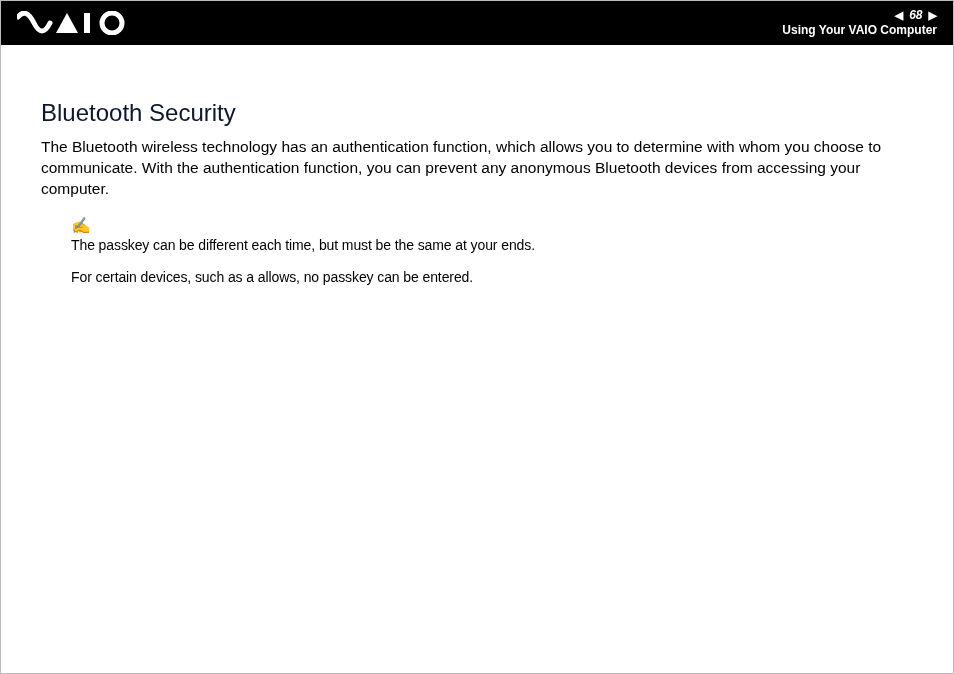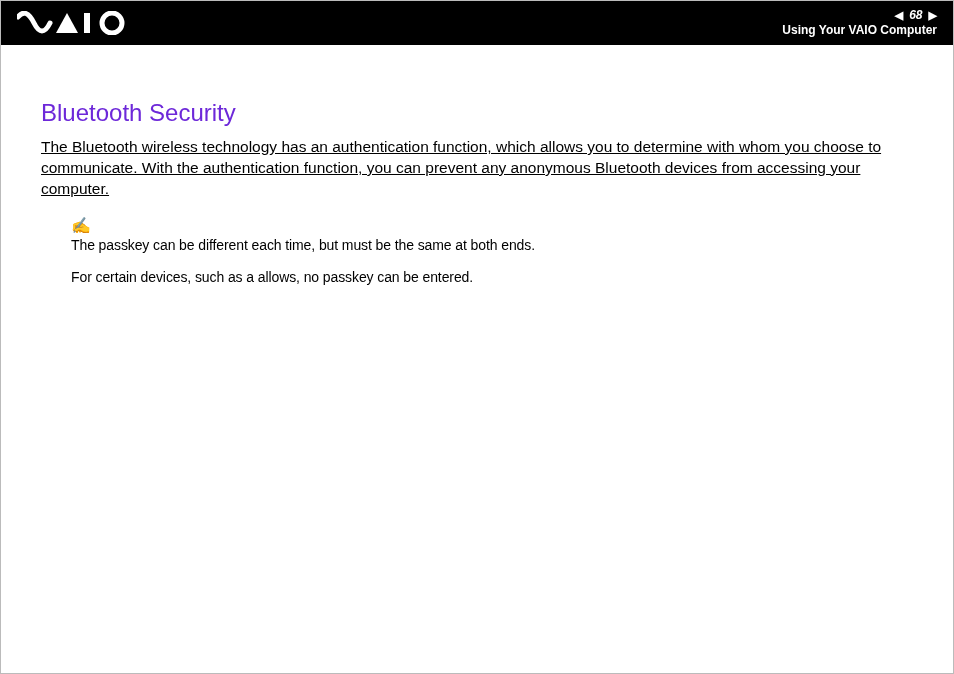--- a/index.html
+++ b/index.html
@@ -54,30 +54,29 @@
   }
   .section-label {
     font-size: 12px;
     font-weight: bold;
     margin-top: 2px;
   }
   .content {
     padding: 54px 36px 0 40px;
   }
   .heading {
-    color: #6d28d9;
+    color: #0f172a;
     font-size: 24px;
     font-weight: 400;
     margin: 0 0 10px 0;
   }
   .para {
     font-size: 15.5px;
     line-height: 1.35;
     margin: 0 0 12px 0;
-    text-decoration: underline;
   }
   .note-block {
     margin-left: 30px;
     margin-top: 18px;
   }
   .note-icon {
     color: #3646d3;
     font-size: 16px;
     line-height: 1;
     margin-bottom: 2px;
@@ -119,18 +118,18 @@
     </div>
   </div>
 
   <div class="content">
     <h2 class="heading">Bluetooth Security</h2>
 
     <p class="para">The Bluetooth wireless technology has an authentication function, which allows you to determine with whom you choose to communicate. With the authentication function, you can prevent any anonymous Bluetooth devices from accessing your computer.</p>
 
     <div class="note-block">
       <div class="note-icon">✍</div>
-      <p class="note-text">The passkey can be different each time, but must be the same at both ends.</p>
+      <p class="note-text">The passkey can be different each time, but must be the same at your ends.</p>
       <p class="note-text">For certain devices, such as a allows, no passkey can be entered.</p>
     </div>
   </div>
 
 </div>
 
 </body></html>

